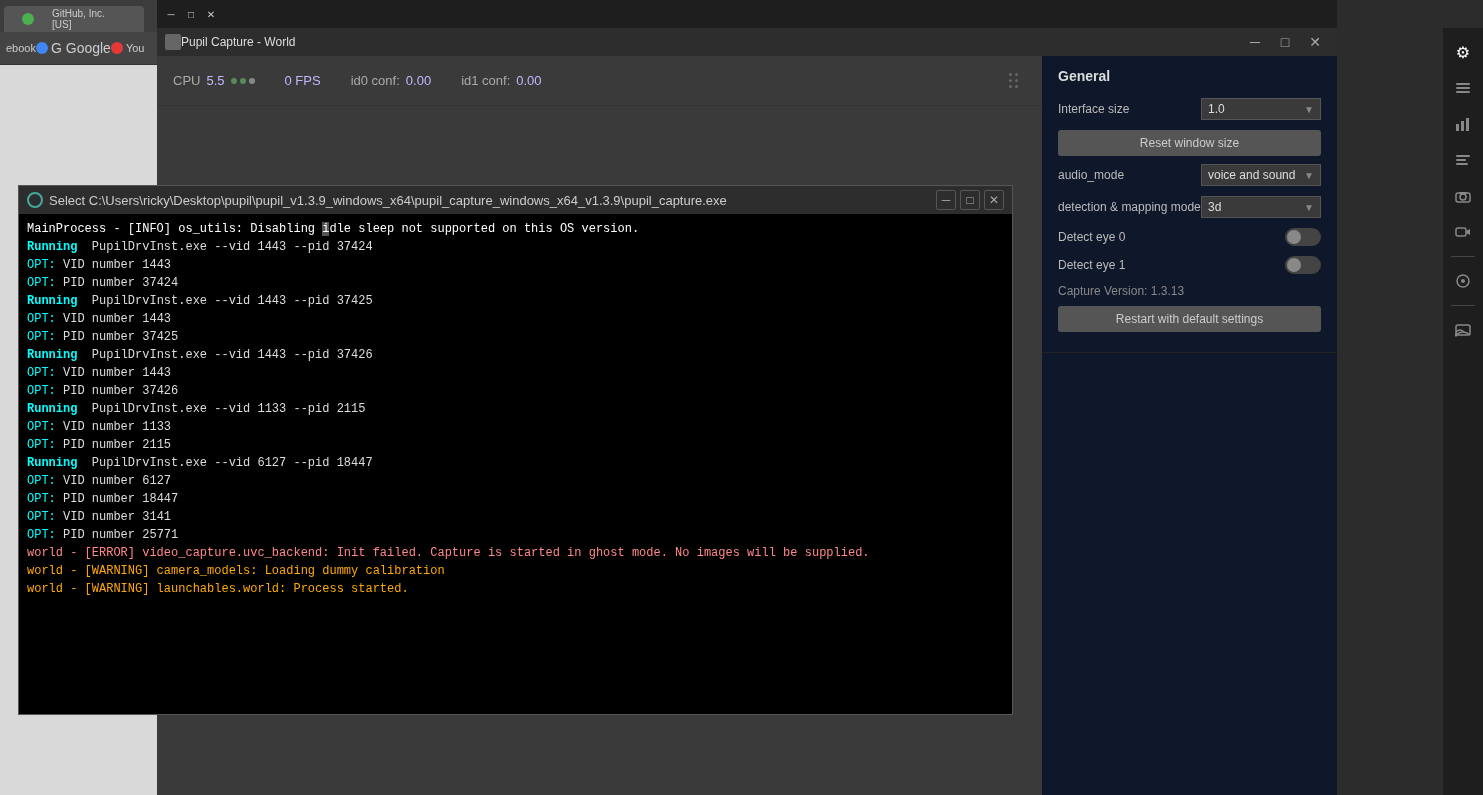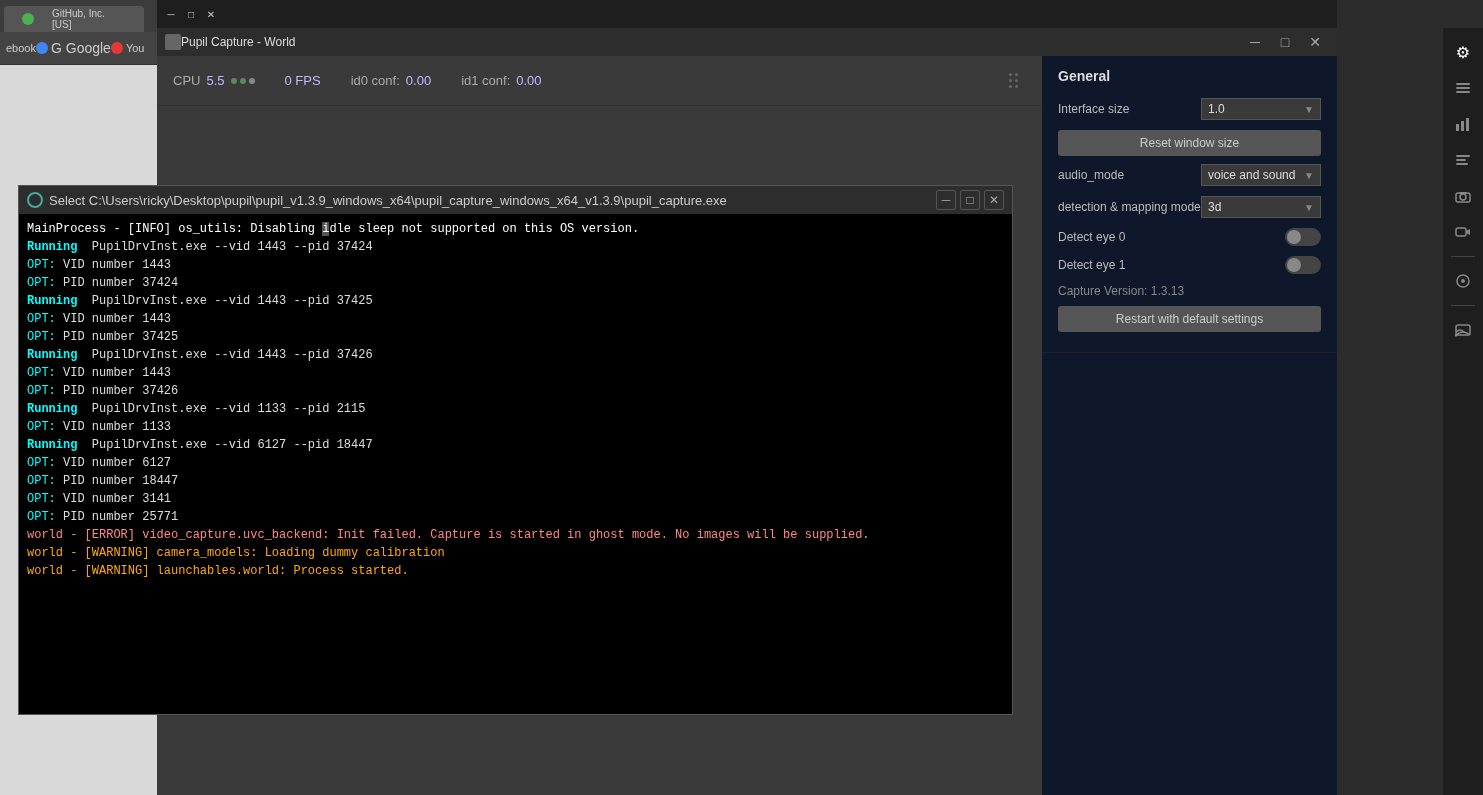--- a/index.html
+++ b/index.html
@@ -571,20 +571,21 @@
       <div class="t-line"><span style="color:#0ff;">OPT:</span> VID number 1443</div>
       <div class="t-line"><span style="color:#0ff;">OPT:</span> PID number 37424</div>
       <div class="t-line"><span style="color:#0ff;font-weight:bold;">Running</span>  PupilDrvInst.exe --vid 1443 --pid 37425</div>
       <div class="t-line"><span style="color:#0ff;">OPT:</span> VID number 1443</div>
       <div class="t-line"><span style="color:#0ff;">OPT:</span> PID number 37425</div>
       <div class="t-line"><span style="color:#0ff;font-weight:bold;">Running</span>  PupilDrvInst.exe --vid 1443 --pid 37426</div>
       <div class="t-line"><span style="color:#0ff;">OPT:</span> VID number 1443</div>
       <div class="t-line"><span style="color:#0ff;">OPT:</span> PID number 37426</div>
       <div class="t-line"><span style="color:#0ff;font-weight:bold;">Running</span>  PupilDrvInst.exe --vid 1133 --pid 2115</div>
       <div class="t-line"><span style="color:#0ff;">OPT:</span> VID number 1133</div>
+      <div class="t-line"><span style="color:#0ff;">OPT:</span> PID number 2115</div>
       <div class="t-line"><span style="color:#0ff;font-weight:bold;">Running</span>  PupilDrvInst.exe --vid 6127 --pid 18447</div>
       <div class="t-line"><span style="color:#0ff;">OPT:</span> VID number 6127</div>
       <div class="t-line"><span style="color:#0ff;">OPT:</span> PID number 18447</div>
       <div class="t-line"><span style="color:#0ff;">OPT:</span> VID number 3141</div>
       <div class="t-line"><span style="color:#0ff;">OPT:</span> PID number 25771</div>
       <div class="t-line" style="color: rgb(255, 136, 136);">world - [ERROR] video_capture.uvc_backend: Init failed. Capture is started in ghost mode. No images will be supplied.</div>
       <div class="t-line" style="color: rgb(255, 170, 0);">world - [WARNING] camera_models: Loading dummy calibration</div>
       <div class="t-line" style="color: rgb(255, 170, 0);">world - [WARNING] launchables.world: Process started.</div>
     </div>
 </div>

